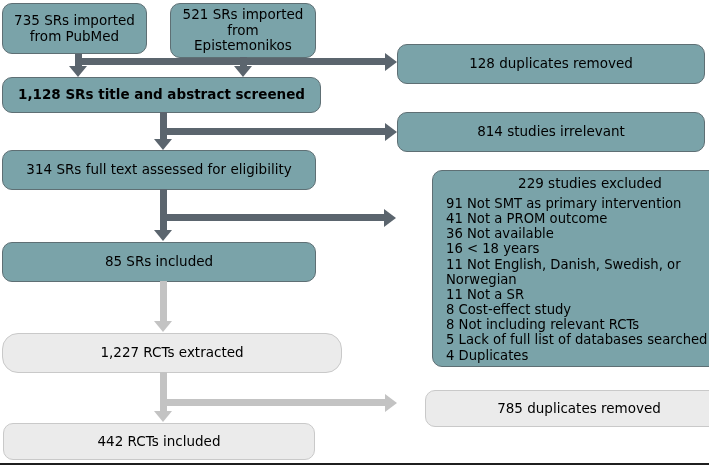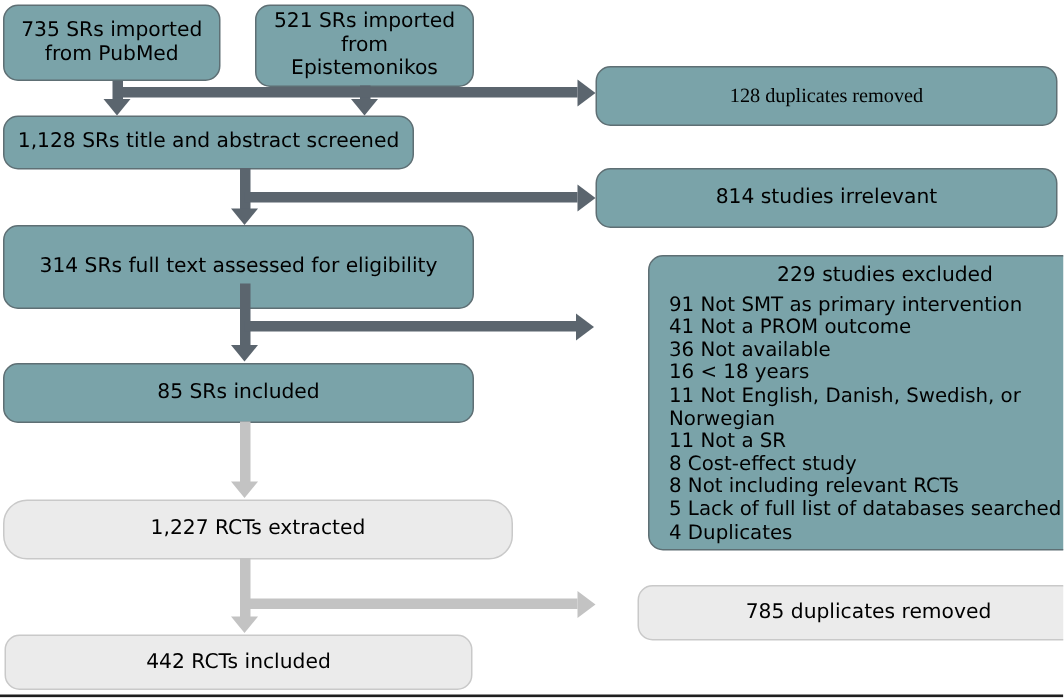--- a/index.html
+++ b/index.html
@@ -17,24 +17,24 @@
     display:flex;align-items:center;justify-content:center;
     text-align:center;
     font-size:13.5px;line-height:1.18;
     padding:2px 6px;
   }
   .teal{background:var(--box-teal,#7aa3a9);border:1.6px solid var(--box-teal-border,#5e6f74);}
   .grayb{background:var(--box-gray,#ebebeb);border:1.5px solid var(--box-gray-border,#c9c9c9);}
 
   #box-pubmed{left:2px;top:3px;width:145px;height:51px;white-space:pre-line;}
   #box-epistemonikos{left:170px;top:3px;width:146px;height:55px;white-space:pre-line;}
-  #box-dup128{left:397px;top:44px;width:308px;height:40px;font-family:Liberation Serif, serif;}
-  #box-screened{left:2px;top:77px;width:274px;height:36px;}
+  #box-dup128{left:397px;top:44px;width:308px;height:40px;}
+  #box-screened{left:2px;top:77px;width:319px;height:36px;font-weight:bold;}
   #box-irrelevant{left:397px;top:112px;width:308px;height:40px;}
-  #box-fulltext{left:2px;top:150px;width:314px;height:56px;}
+  #box-fulltext{left:2px;top:150px;width:314px;height:40px;}
   #box-excluded{
     left:396px;top:170px;width:309px;height:197px;
     display:block;text-align:left;
     padding:5px 6px 4px 13px;
     margin-left:36px;
   }
   #box-included85{left:2px;top:242px;width:314px;height:40px;text-align:right;}
   #box-extracted{left:2px;top:333px;width:340px;height:40px;border-radius:16px;}
   #box-dup785{left:397px;top:390px;width:308px;height:37px;margin-left:28px;}
   #box-included442{left:3px;top:423px;width:312px;height:37px;}

